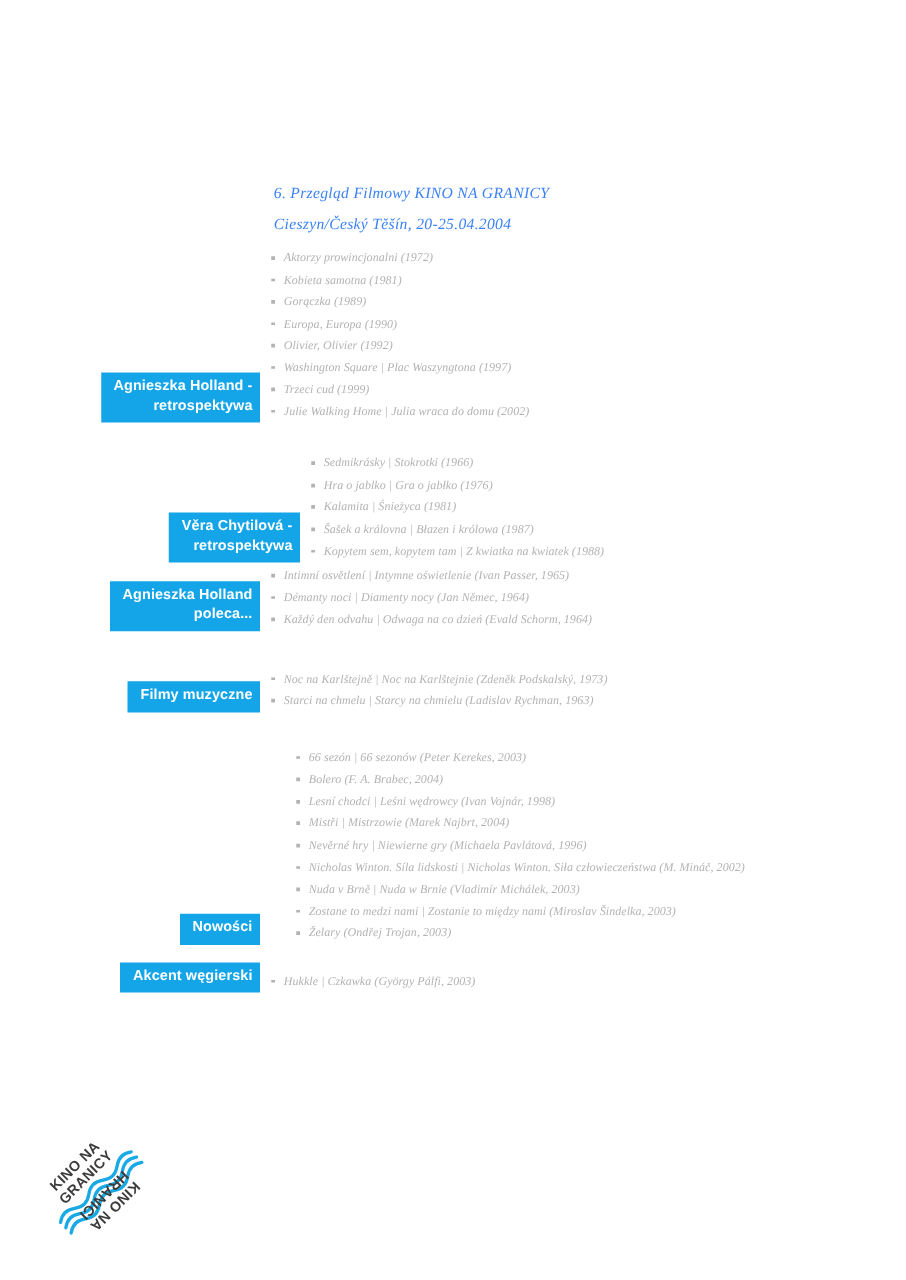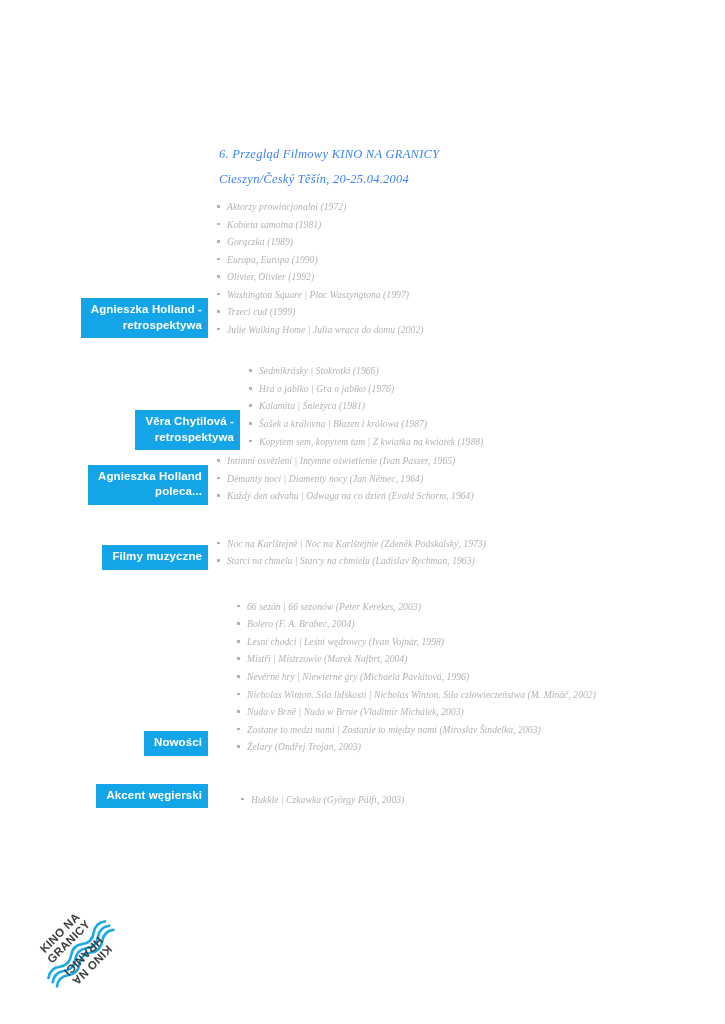--- a/index.html
+++ b/index.html
@@ -86,21 +86,21 @@
     height: 2.6px;
     background: #b3b3b3;
   }
 
   
   .s0 { margin-top: 0px; }
   .s1 { margin-top: 22px; padding-left: 32px; }
   .s2 { }
   .s3 { margin-top: 28px; }
   .s4 { margin-top: 26px; gap: 20px; }
-  .s5 { margin-top: 26px; gap: 24px; }
+  .s5 { margin-top: 12px; }
 
   .b-pull-1 { margin-top: 2px; }
   .b-pull-2 { margin-top: 1px; }
 
   
   .logo {
     position: absolute;
     left: 28px;
     top: 901px;
     width: 96px;

